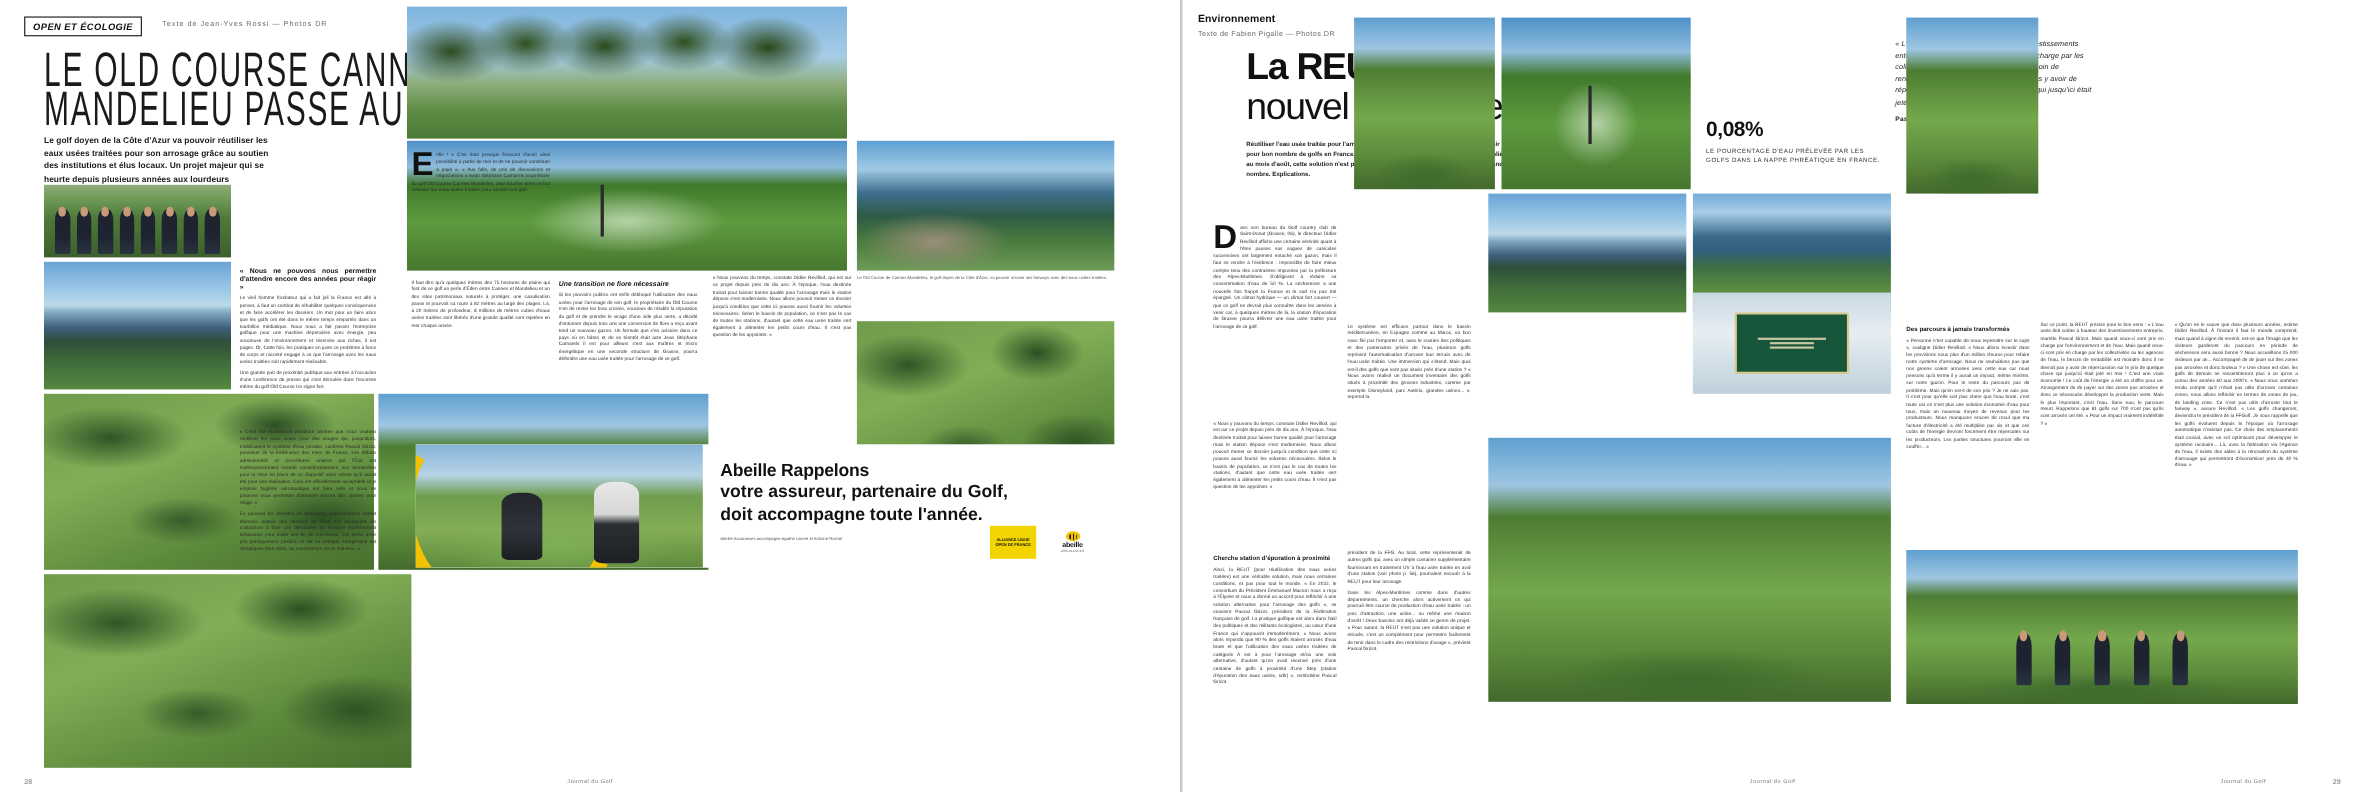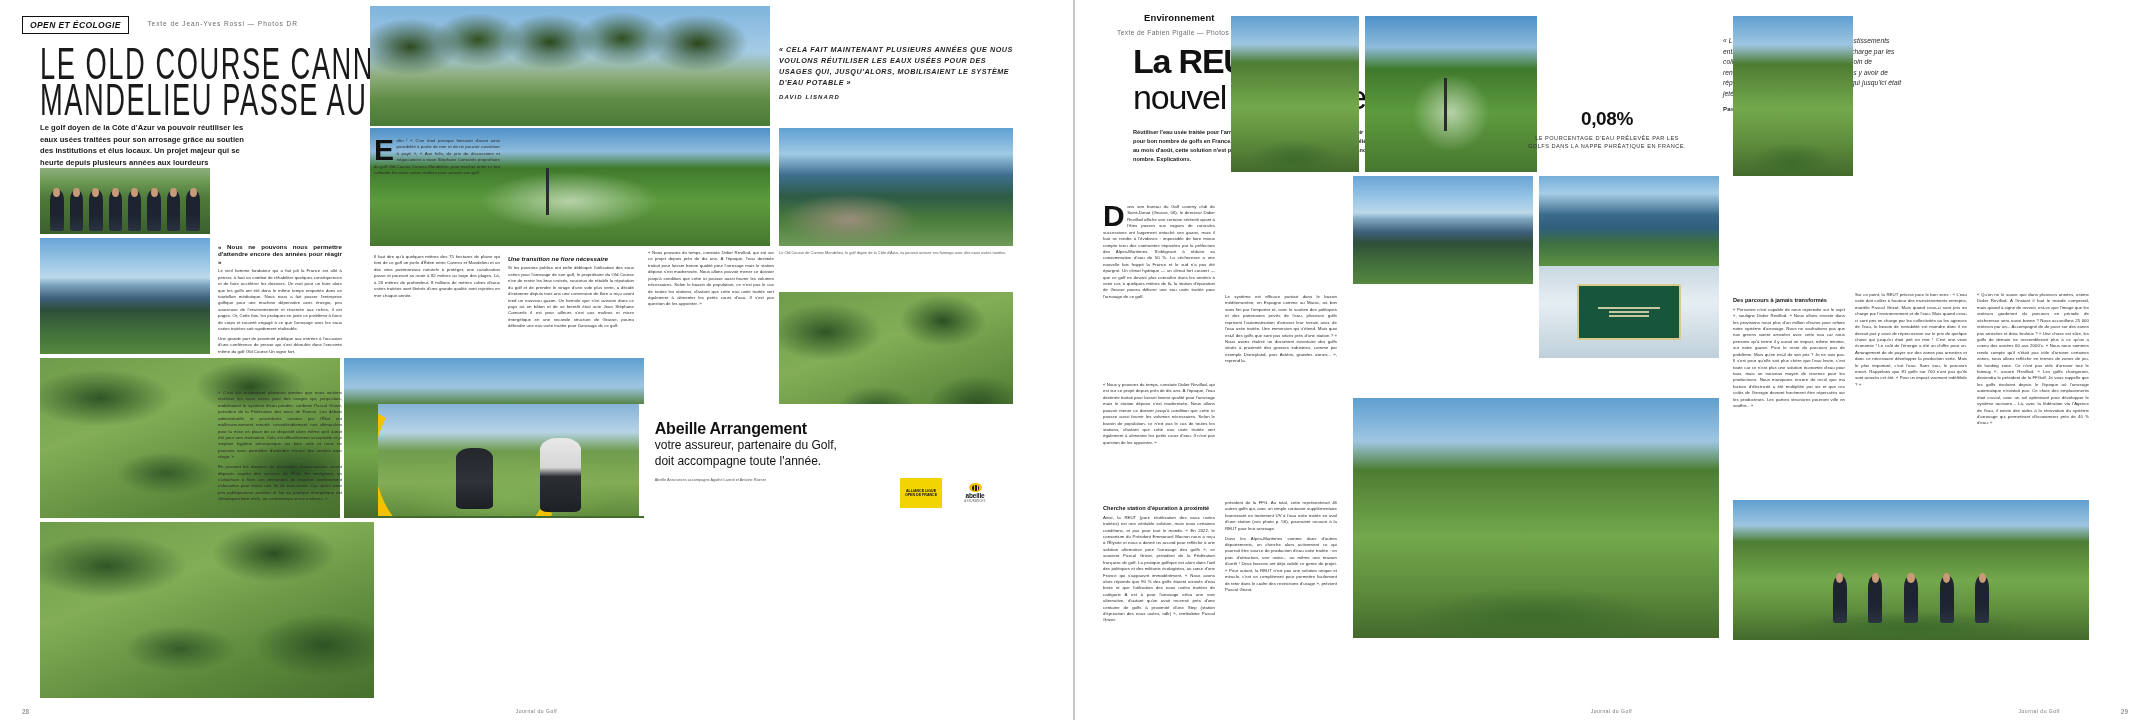--- a/index.html
+++ b/index.html
@@ -131,21 +131,21 @@
     background:linear-gradient(#e8e8e8 0%, #d6d6d6 40%, #2b2e33 52%, #1d2025 100%);
     border-radius:42% 42% 18% 18% / 16% 16% 6% 6%;}
   .ad-swoosh{
     position:absolute; left:-6%; top:-40%; width:78%; height:185%;
     border:13px solid #f2c200; border-radius:50%;
     border-right-color:transparent; border-top-color:transparent;
     transform:rotate(-16deg);
   }
   .ad-body{ position:absolute; right:0; top:0; width:59%; height:100%; background:#fff; padding:16px 14px 10px 16px;}
   .ad-brand{ font-size:16px; font-weight:bold; color:#111; letter-spacing:-.2px; line-height:1.15;}
-  .ad-line{ font-size:12px; color:#111; line-height:1.3; font-weight:400;}
+  .ad-line{ font-size:16px; color:#111; line-height:1.3; font-weight:700;}
   .ad-caption{ font-size:3.8px; color:#555; line-height:1.35; margin-top:8px;}
   .ad-logos{ position:absolute; right:12px; bottom:8px; display:flex; align-items:flex-end; gap:6px;}
   .logo-box{ width:42px; height:30px; background:#f2d400; display:flex; align-items:center; justify-content:center;
     font-size:3.6px; font-weight:bold; color:#111; text-align:center; line-height:1.15; padding:2px;}
   .logo-abeille{ width:54px; height:30px; background:#fff; display:flex; flex-direction:column; align-items:center; justify-content:center;}
   .bee{ width:13px; height:9px; background:#f2c200; border-radius:50%; position:relative;}
   .bee::after{ content:""; position:absolute; left:3px; top:1.5px; width:7px; height:6px;
     background:repeating-linear-gradient(90deg,#1a1a1a 0 1.6px, transparent 1.6px 3.2px); border-radius:50%;}
   .logo-abeille span{ font-size:6.5px; font-weight:bold; color:#111; letter-spacing:-.2px;}
   .logo-sub{ font-size:2.8px; color:#666; letter-spacing:.2px;}
@@ -175,24 +175,20 @@
     </div>
 
     <div class="intro" style="position:absolute; left:40px; top:122px; width:208px;">Le golf doyen de la Côte d'Azur va pouvoir réutiliser les eaux usées traitées pour son arrosage grâce au soutien des institutions et élus locaux. Un projet majeur qui se heurte depuis plusieurs années aux lourdeurs administratives.</div>
 
     <div class="photo pines" style="left:370px; top:6px; width:400px; height:120px;"></div>
 
     <div class="photo sprink" style="left:370px; top:128px; width:400px; height:118px;">
       <div style="position:absolute; left:44%; top:34%; width:3px; height:40%; background:#2b2b2b;"></div>
     </div>
 
-    <div style="position:absolute; left:779px; top:44px; width:234px;">
-      <div class="pull-quote">« CELA FAIT MAINTENANT PLUSIEURS ANNÉES QUE NOUS VOULONS RÉUTILISER LES EAUX USÉES POUR DES USAGES QUI, JUSQU'ALORS, MOBILISAIENT LE SYSTÈME D'EAU POTABLE »</div>
-      <div class="pull-attr">DAVID LISNARD</div>
-    </div>
 
     <div class="photo group-photo" style="left:40px; top:168px; width:170px; height:66px;">
       <div class="people">
         <div class="person"></div>
           <div class="person"></div>
           <div class="person"></div>
         <div class="person"></div>
           <div class="person"></div>
           <div class="person"></div>
         <div class="person"></div>
@@ -236,21 +232,21 @@
     <div class="caption" style="position:absolute; left:779px; top:250px; width:234px;">Le Old Course de Cannes Mandelieu, le golf doyen de la Côte d'Azur, va pouvoir arroser ses fairways avec des eaux usées traitées.</div>
     <div class="photo aerial" style="left:779px; top:292px; width:234px; height:160px;"></div>
 
     <div class="ad" style="left:378px; top:404px; width:636px; height:112px;">
       <div class="ad-photo">
         <div class="ad-swoosh"></div>
         <div class="ad-golfer"></div>
         <div class="ad-golfer2"></div>
       </div>
       <div class="ad-body">
-        <div class="ad-brand">Abeille Arrangement</div>
+        <div class="ad-brand">Abeille Rappelons</div>
         <div class="ad-line">votre assureur, partenaire du Golf,</div>
         <div class="ad-line">doit accompagne toute l'année.</div>
         <div class="ad-caption" style="width:48%;">Abeille Assurances accompagne Agathe Laisné et Antoine Rozner</div>
         <div class="ad-logos">
           <div class="logo-box">ALLIANCE LIGUE OPEN DE FRANCE</div>
           <div class="logo-abeille">
             <div class="bee"></div>
             <span>abeille</span>
             <div class="logo-sub">ASSURANCES</div>
           </div>
@@ -261,21 +257,21 @@
     <div class="photo aerial" style="left:40px; top:522px; width:334px; height:176px;"></div>
 
     <div class="folio-num" style="left:22px;">28</div>
     <div class="folio" style="left:50%; transform:translateX(-50%);">Journal du Golf</div>
   </div>
 
   <div class="gutter"></div>
 
   <div class="page page-right">
 
-    <div style="position:absolute; left:44px; top:12px;text-align:center;">
+    <div style="position:absolute; left:16px; top:12px;">
       <div style="font-size:9.5px; font-weight:bold; color:#111; letter-spacing:.1px;">Environnement</div>
       <div class="byline" style="letter-spacing:.4px;">Texte de Fabien Pigalle — Photos DR</div>
     </div>
 
     <div style="position:absolute; left:60px; top:44px; width:380px;">
       <div style="font-size:34px; font-weight:bold; color:#111; letter-spacing:-1.2px; line-height:1.02;">La REUT,</div>
       <div style="font-size:34px; font-weight:300; color:#111; letter-spacing:-1.2px; line-height:1.02; margin-top:1px;">nouvel Eldorad'eau</div>
     </div>
 
     <div style="position:absolute; left:60px; top:128px; width:240px; font-size:5.6px; font-weight:bold; line-height:1.6; color:#1a1a1a;">Réutiliser l'eau usée traitée pour l'arrosage des terrains peut être une solution d'avenir pour bon nombre de golfs en France. D'un décret facilitant son accès vient d'être publié au mois d'août, cette solution n'est pour autant pas forcément accessible au plus grand nombre. Explications.</div>
@@ -295,21 +291,21 @@
     <div class="photo sprink" style="left:157px; top:14px; width:0; height:0;"></div>
 
     <div class="photo pines" style="left:1148px; top:10px;"></div>
 
     <div class="photo green-fw" style="left:158px; top:16px; width:128px; height:156px;"></div>
 
     <div class="photo sprink" style="left:292px; top:16px; width:172px; height:156px;">
       <div style="position:absolute; left:46%; top:40%; width:2.5px; height:34%; background:#2b2b2b;"></div>
     </div>
 
-    <div style="position:absolute; left:454px; top:108px; width:160px; text-align:center;">
+    <div style="position:absolute; left:478px; top:108px; width:160px; ">
       <div class="stat-num">0,08%</div>
       <div class="stat-txt">LE POURCENTAGE D'EAU PRÉLEVÉE PAR LES GOLFS DANS LA NAPPE PHRÉATIQUE EN FRANCE.</div>
     </div>
 
     <div style="position:absolute; left:650px; top:36px; width:180px;">
       <div class="rq">« L'eau usée doit coûter à hauteur des investissements entrepris. Mais quand ceux-ci sont pris en charge par les collectivités ou les agences de l'eau, le besoin de rentabilité est moindre donc il ne devrait pas y avoir de répercussion sur le prix de quelque chose qui jusqu'ici était jeté en mer ! »</div>
       <div class="rq-attr">Pascal Grizot</div>
     </div>
 
     <div class="photo coast" style="left:280px; top:176px; width:180px; height:108px;"></div>

